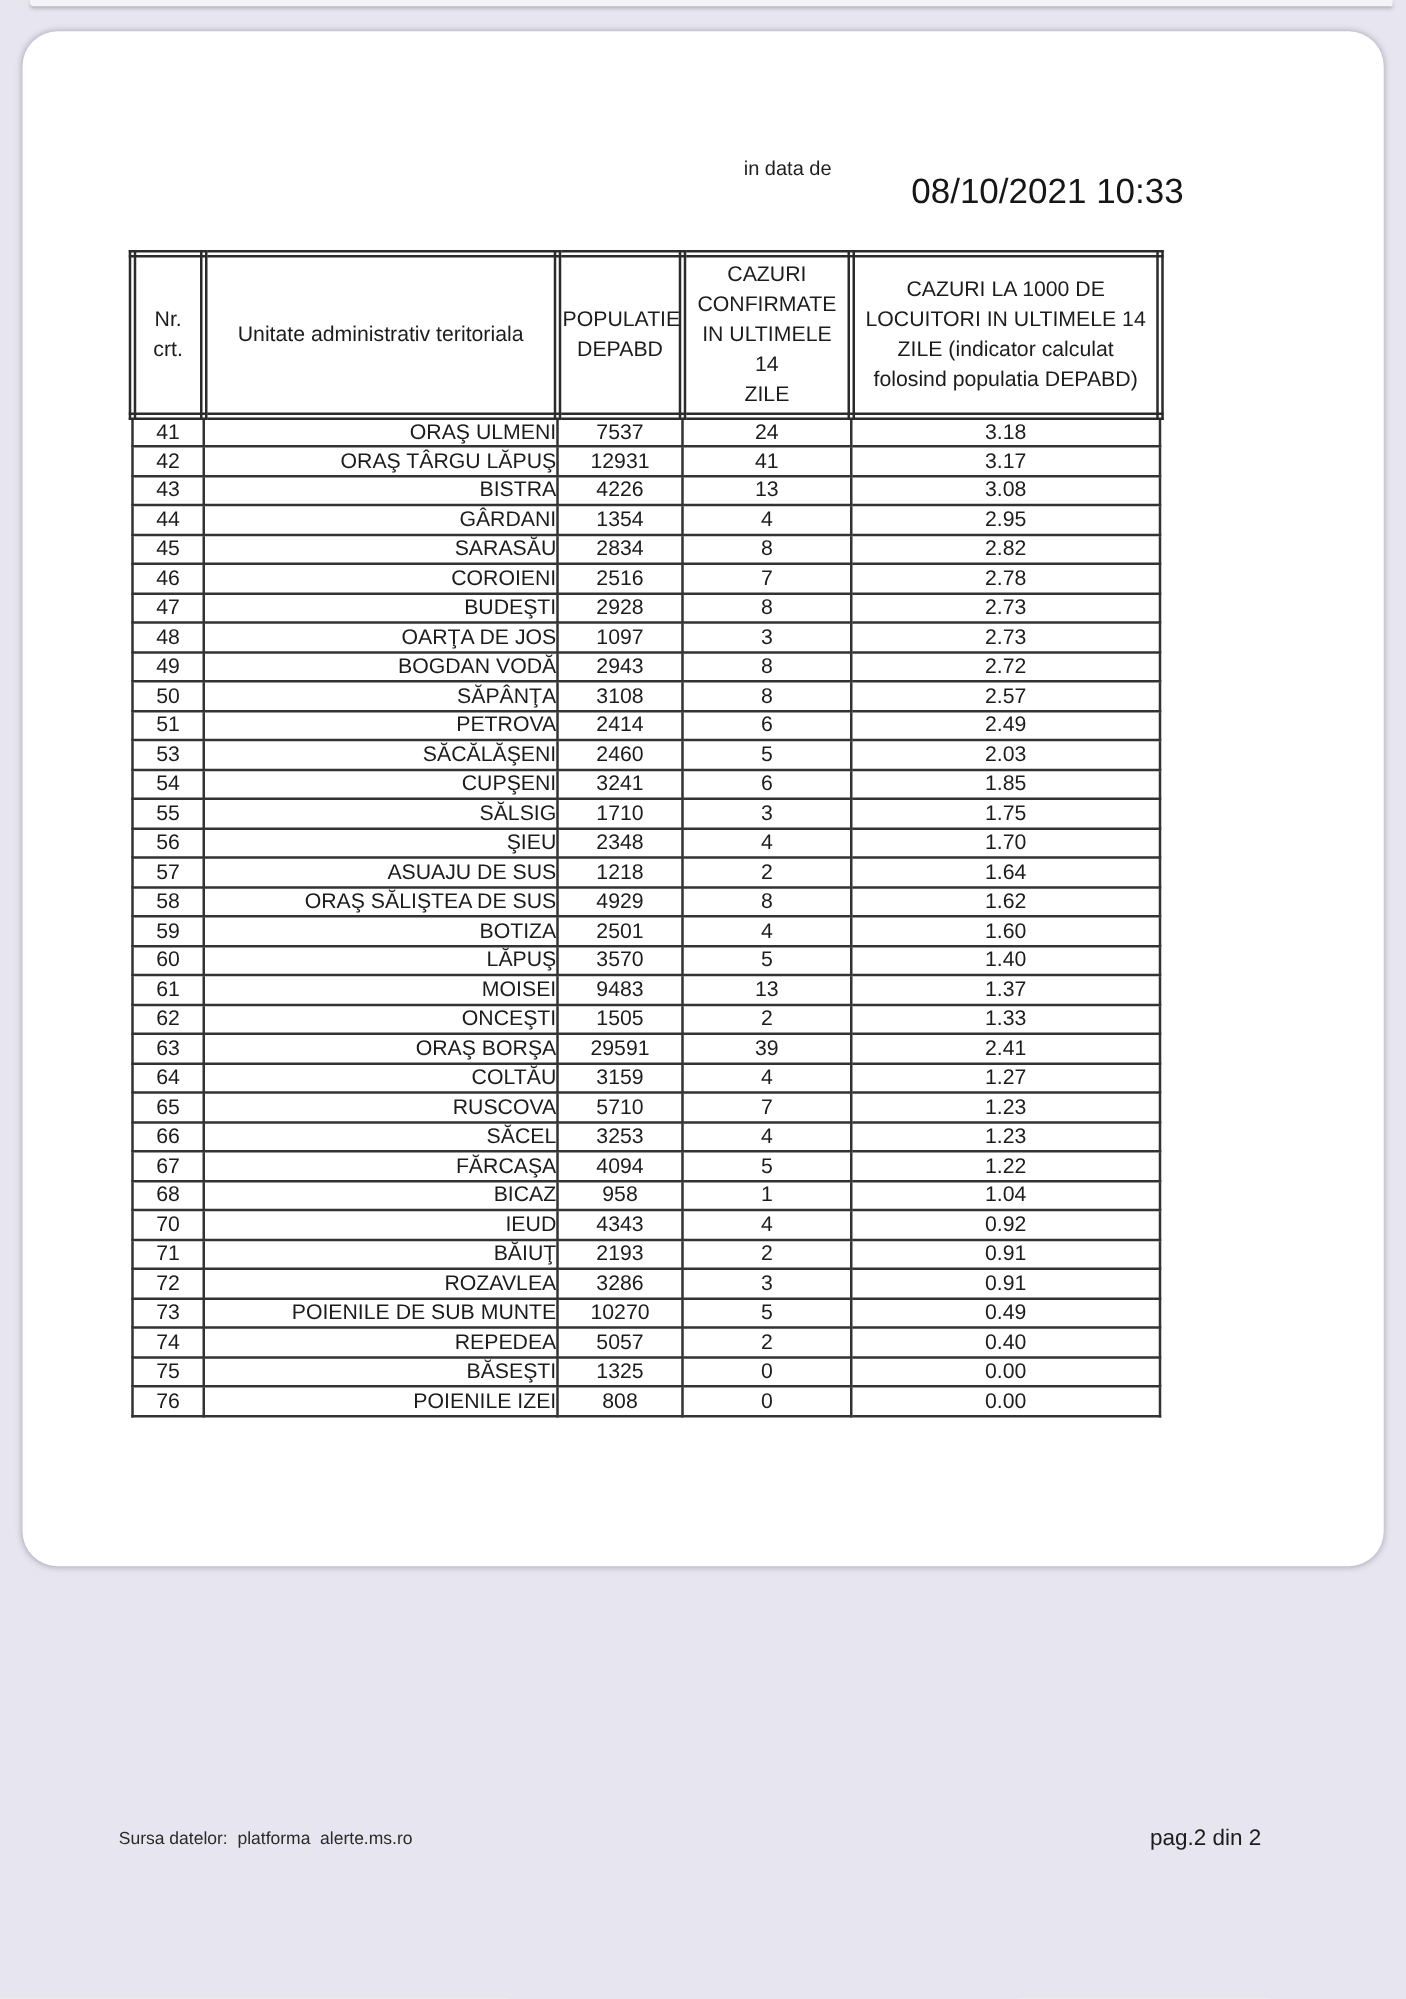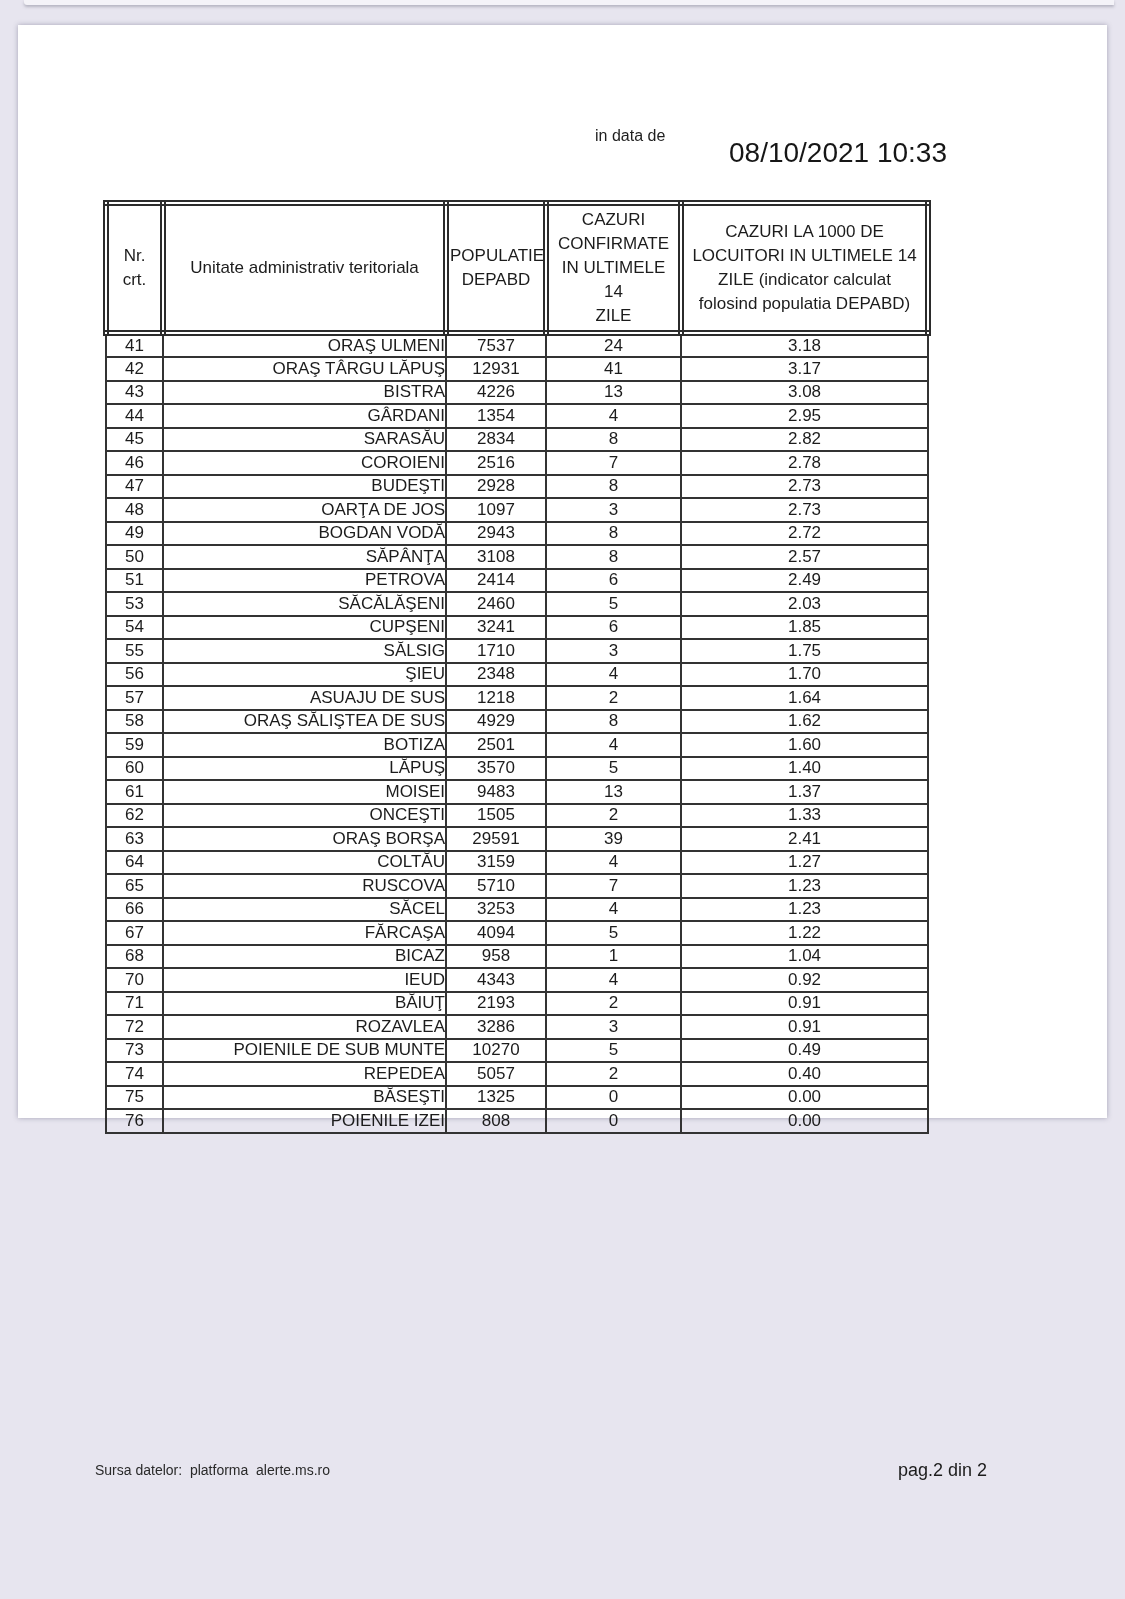--- a/index.html
+++ b/index.html
@@ -14,23 +14,24 @@
   .prev-page-sliver {
     position: absolute;
     top: 0; left: 24px; width: 1090px; height: 5px;
     background: #f4f3f8;
     border-radius: 0 0 0 3px;
     box-shadow: 0 2px 3px rgba(90,88,110,0.35);
   }
   .page {
     position: absolute;
     top: 25px; left: 18px;
-    width: 1089px; height: 1093px;
+    width: 1089px; height: 1228px;
     background: #ffffff;
     box-shadow: 0 0 5px rgba(85,82,110,0.45);
+    border-radius: 28px;
   }
   .dateline-label {
     position: absolute;
     left: 577px; top: 102px;
     font-size: 16px;
     color: #1f1f1f;
   }
   .dateline-value {
     position: absolute;
     left: 711px; top: 112px;
@@ -79,21 +80,21 @@
   }
   .footer-source {
     position: absolute;
     left: 77px; top: 1437px;
     font-size: 14px;
     color: #2a2a2a;
     white-space: pre;
   }
   .footer-pagenum {
     position: absolute;
-    left: 880px; top: 1435px;
+    left: 902px; top: 1435px;
     font-size: 18px;
     color: #1c1c1c;
   }
 </style>
 </head>
 <body>
 
 <div class="prev-page-sliver"></div>
 
 <div class="page">

